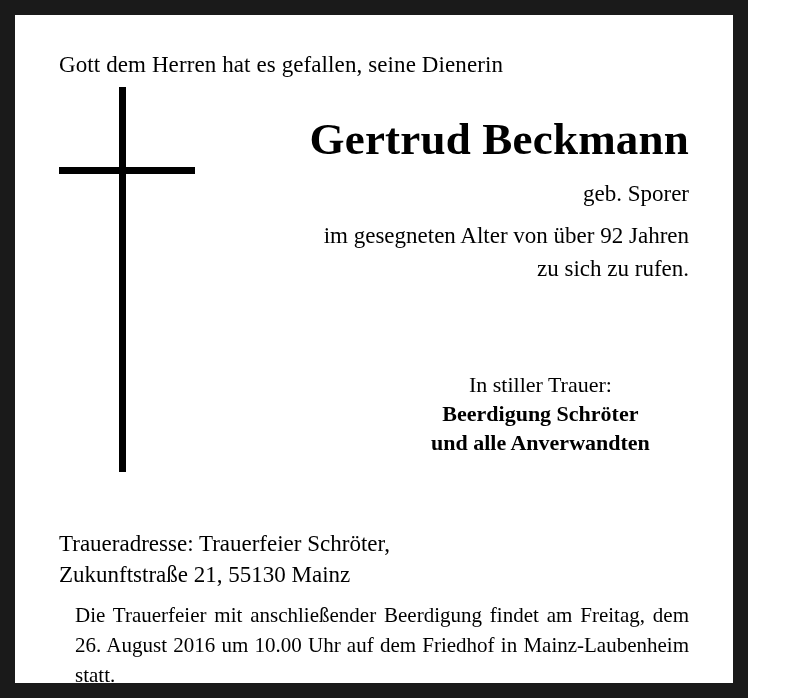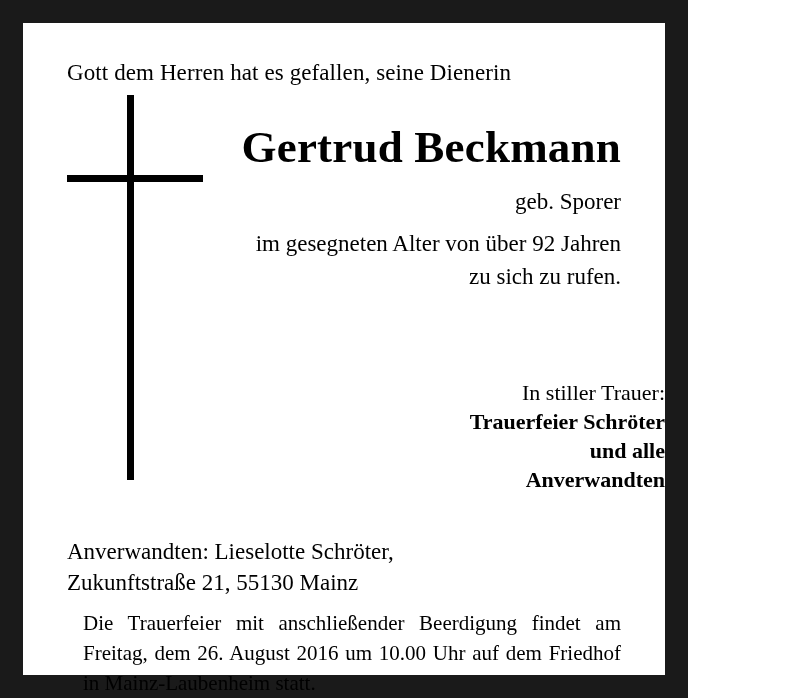--- a/index.html
+++ b/index.html
@@ -10,24 +10,24 @@
   body {
     width: 800px;
     height: 698px;
     font-family: "Liberation Serif", serif;
     color: #000000;
     overflow: hidden;
   }
   .obituary {
     position: relative;
     box-sizing: border-box;
-    width: 688px;
+    width: 748px;
     height: 698px;
     background: #1a1a1a;
-    padding: 23px;
+    padding: 15px;
   }
   .inner {
     position: relative;
     box-sizing: border-box;
     width: 100%;
     height: 100%;
     background: #ffffff;
     padding: 36px 44px 14px 44px;
   }
   .opening-line {
@@ -77,23 +77,23 @@
     font-weight: normal;
     margin-top: 16px;
   }
   .age-text {
     font-size: 23px;
     line-height: 1.45;
     margin-top: 12px;
   }
   .mourners {
     position: absolute;
-    left: 434px;
+    left: 416px;
     top: 355px;
-    text-align: right;
+    text-align: center;
     font-size: 22px;
     line-height: 1.32;
   }
   .mourners .lead {
     font-weight: normal;
   }
   .mourners .person {
     font-weight: bold;
   }
   .address-block {
@@ -132,25 +132,25 @@
       <div class="deceased-name">Gertrud Beckmann</div>
       <div class="maiden-name">geb. Sporer</div>
       <div class="age-text">
         <div>im gesegneten Alter von über 92 Jahren</div>
         <div>zu sich zu rufen.</div>
       </div>
     </div>
 
     <div class="mourners">
       <div class="lead">In stiller Trauer:</div>
-      <div class="person">Trauerfeier Schröter</div>
+      <div class="person">Beerdigung Schröter</div>
       <div class="person">und alle Anverwandten</div>
     </div>
 
     <div class="address-block">
-      <div>Anverwandten: Lieselotte Schröter,</div>
+      <div>Traueradresse: Trauerfeier Schröter,</div>
       <div>Zukunftstraße 21, 55130 Mainz</div>
     </div>
 
     <div class="ceremony-block">Die Trauerfeier mit anschließender Beerdigung findet am Freitag, dem 26. August 2016 um 10.00 Uhr auf dem Friedhof in Mainz-Laubenheim statt.</div>
 
   </div>
 </div>
 
 </body></html>

